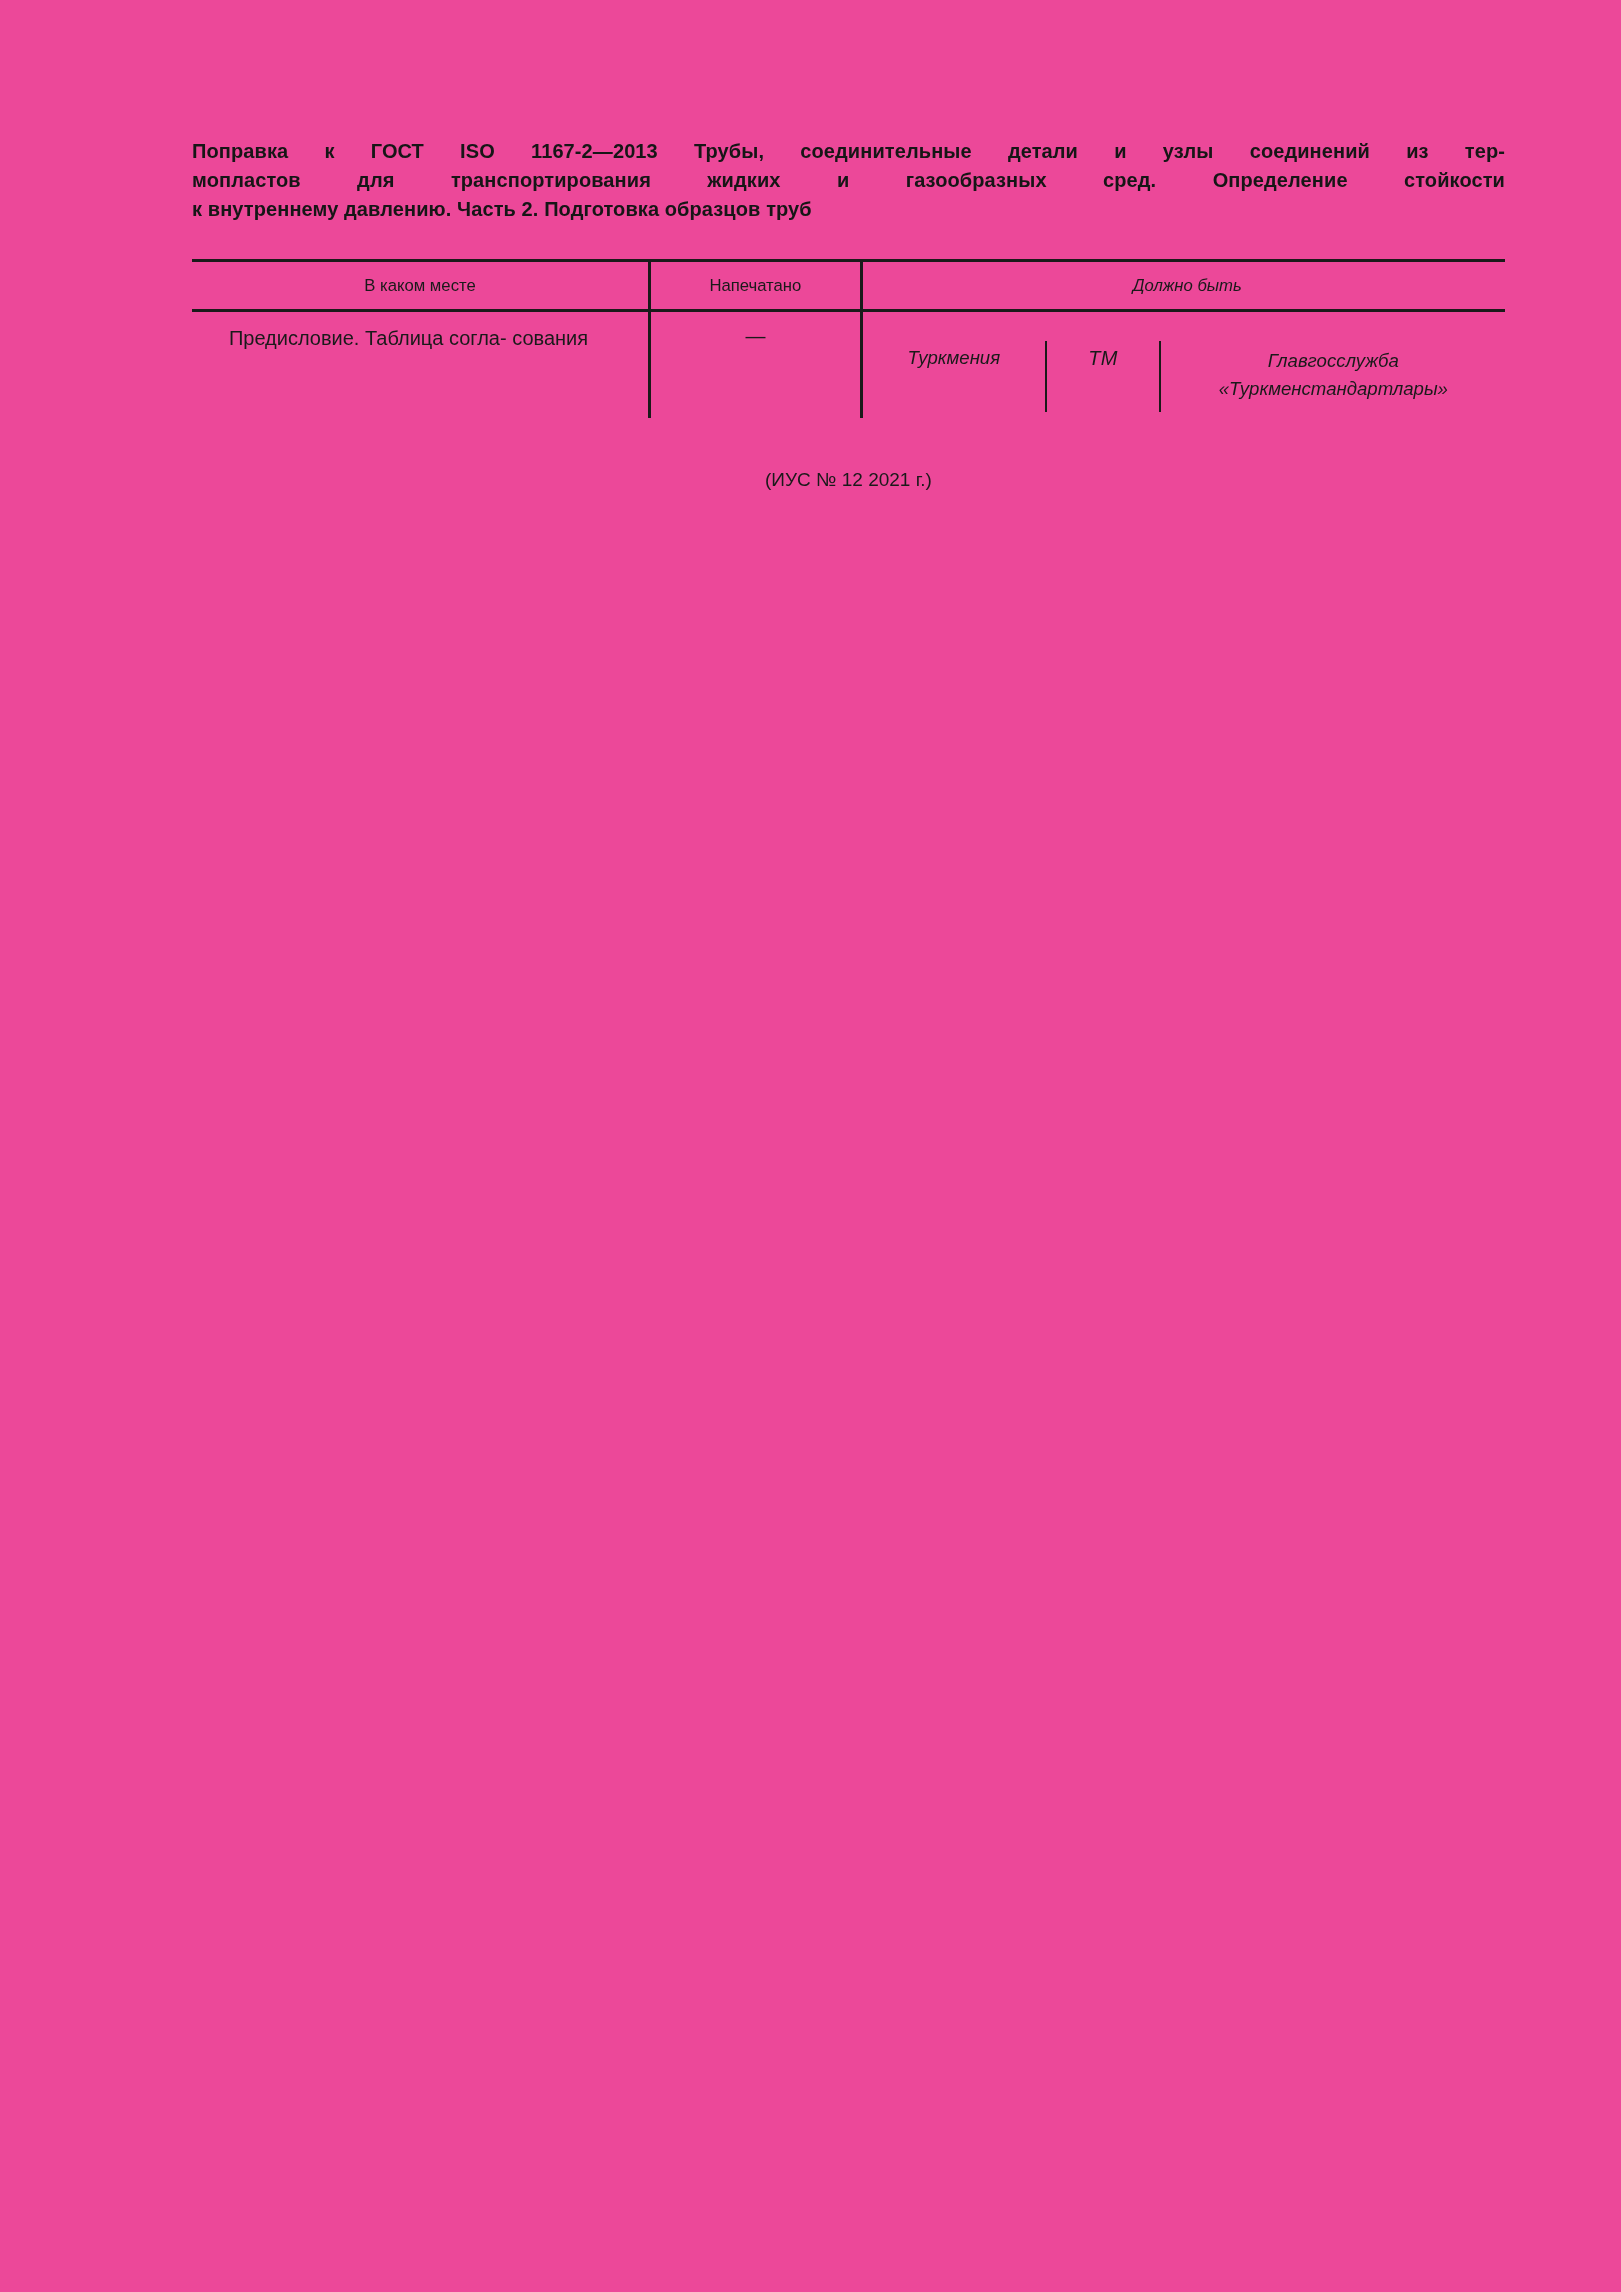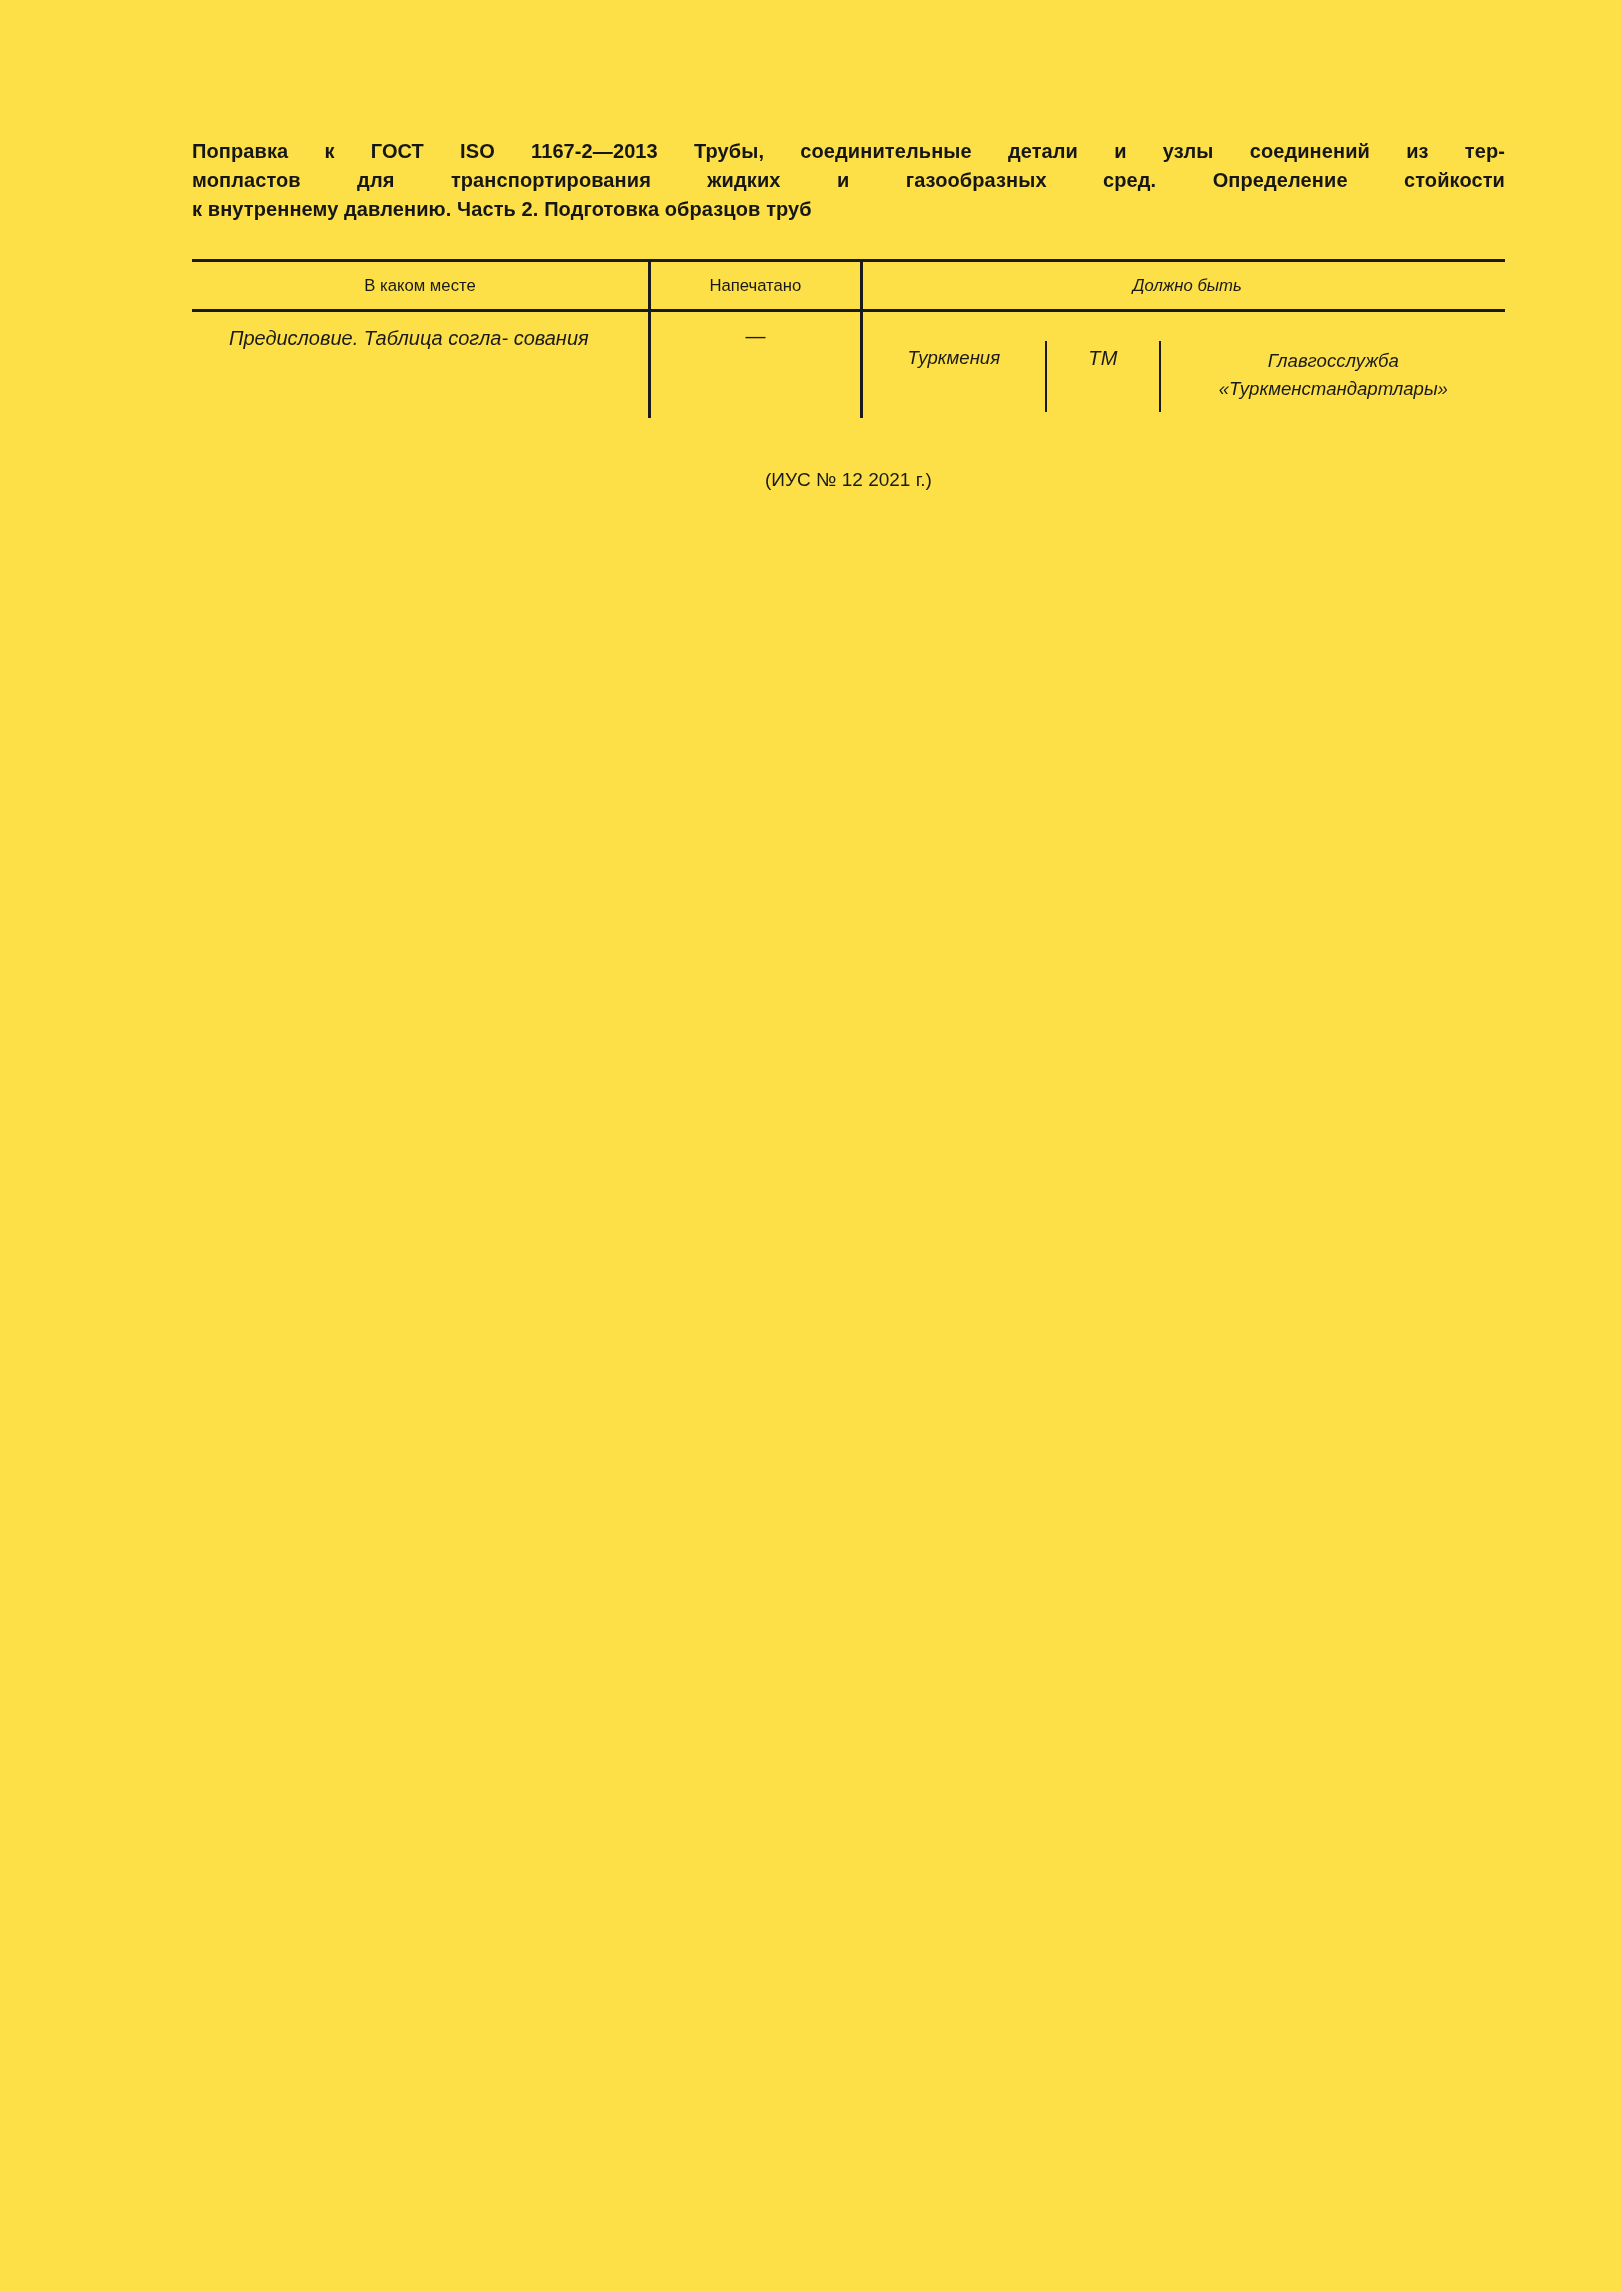--- a/index.html
+++ b/index.html
@@ -4,21 +4,21 @@
 <style>
   html, body {
     margin: 0;
     padding: 0;
     background: #ffffff;
   }
   .page {
     position: relative;
     width: 1621px;
     height: 2293px;
-    background: #fde047;
+    background: #ec4899;
     font-family: "Liberation Sans", sans-serif;
     color: #1a1a1a;
     overflow: hidden;
   }
 
   .content {
     position: absolute;
     left: 192px;
     top: 137px;
     width: 1313px;
@@ -87,21 +87,20 @@
     line-height: 19.6px;
   }
 
   .cell-place {
     font-size: 20px;
     line-height: 29px;
     text-align: justify;
     text-align-last: left;
     padding: 12.7px 17.6px 0 3.9px;
     color: #1a1a1a;
-    font-style: italic;
   }
   .cell-place .indent { padding-left: 33px; }
 
   .cell-printed {
     font-size: 20px;
     text-align: center;
     padding-top: 13.7px;
     color: #1a1a1a;
   }
 

